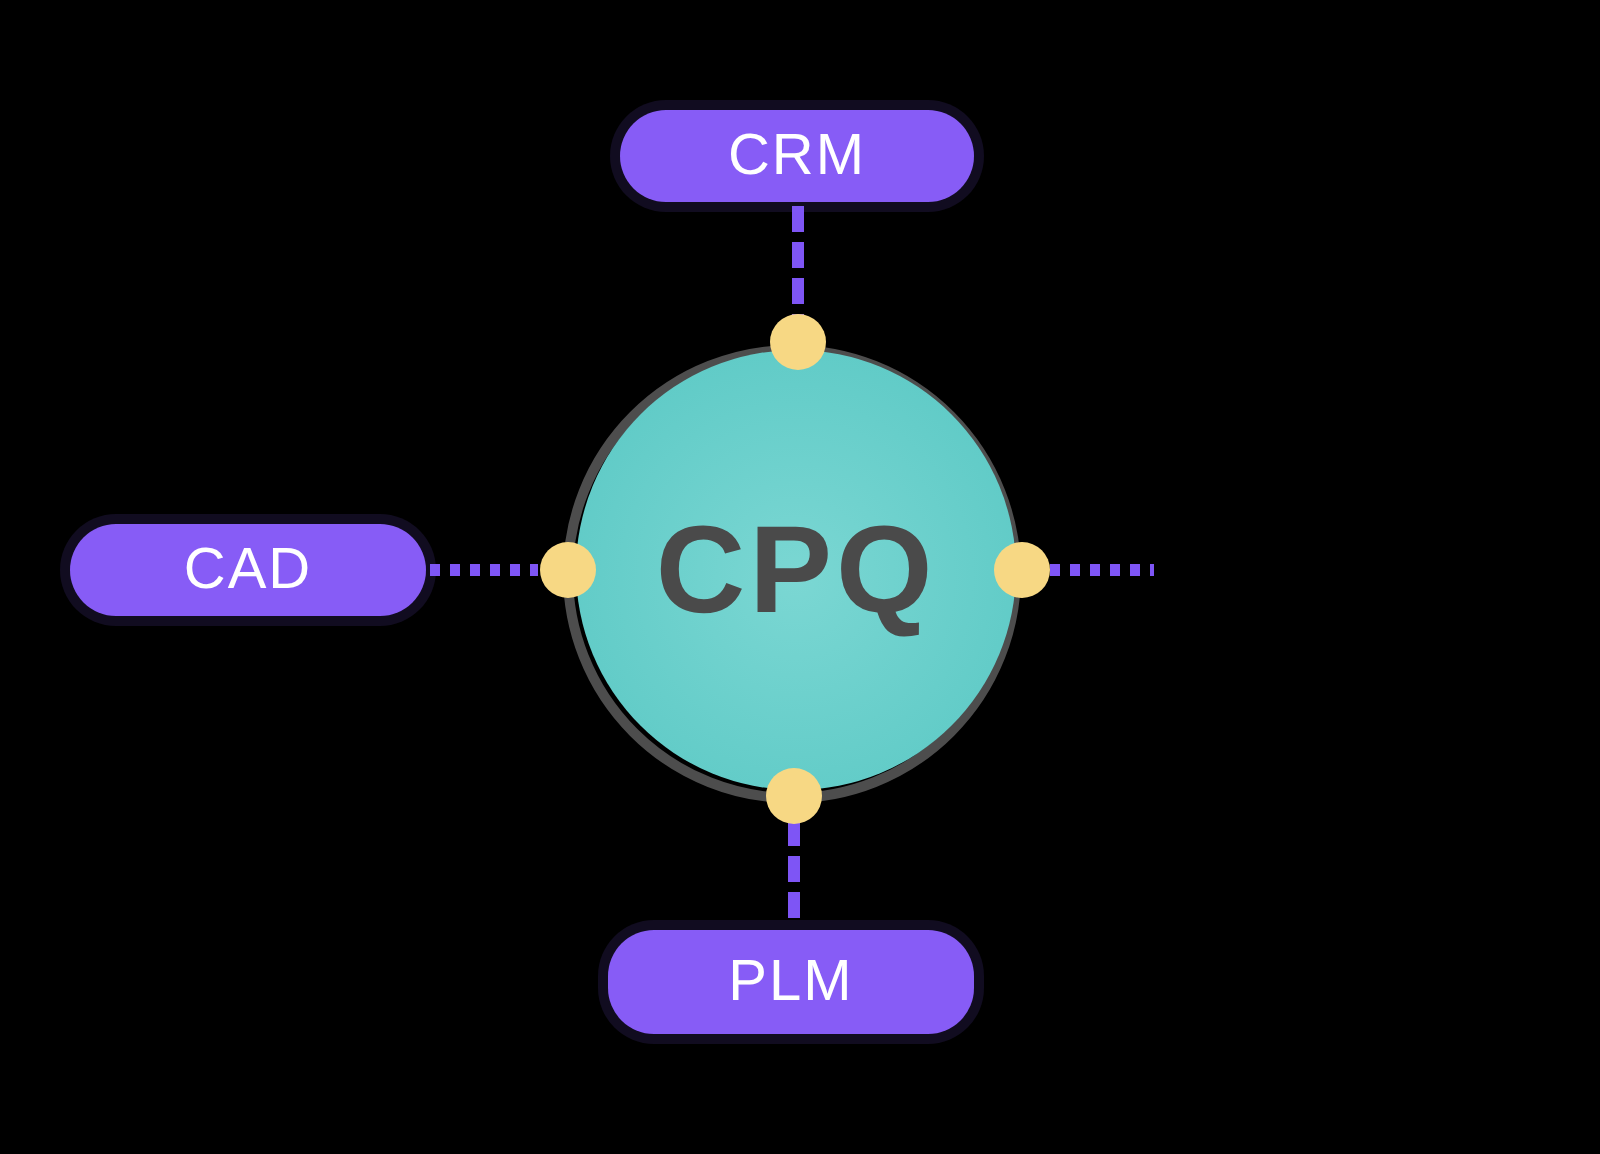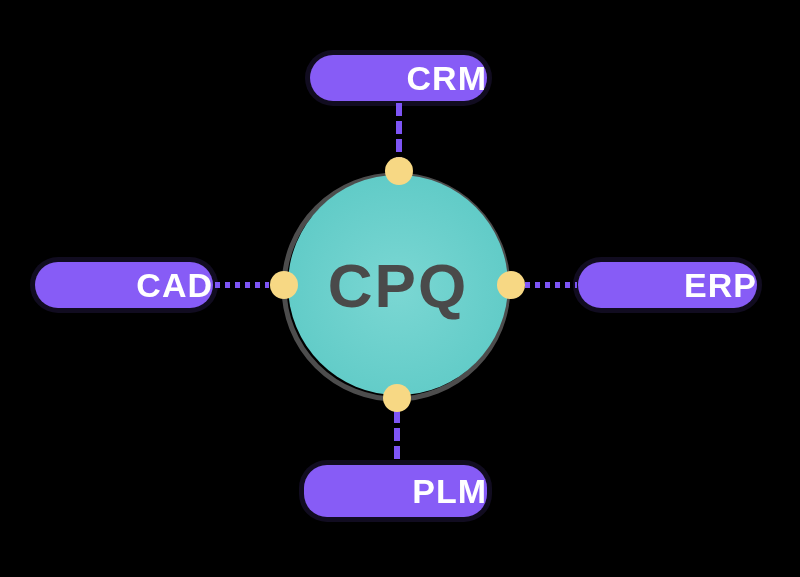--- a/index.html
+++ b/index.html
@@ -26,25 +26,25 @@
   .ring{fill:none;stroke:var(--ring);stroke-width:5;}
   .hub{fill:url(#tealGrad);}
   .gstop-a{stop-color:var(--center-fill-light);}
   .gstop-b{stop-color:var(--center-fill);}
   .connector{stroke:var(--connector);stroke-width:6;fill:none;}
   .dash-long{stroke-dasharray:13 5;}
   .dash-short{stroke-dasharray:5 5;}
   .dot{fill:var(--dot);}
   .pill{
     position:absolute;
-    display:flex;align-items:center;justify-content:flex-end;
+    display:flex;align-items:center;justify-content:center;
     height:46px;border-radius:23px;
     background:var(--node-fill);
     color:var(--node-text);
-    font-size:34px;font-weight:bold;letter-spacing:1px;
+    font-size:29px;font-weight:normal;letter-spacing:1px;
     box-shadow:0 0 0 5px rgba(134,92,246,0.13);
   }
   .pill-top{left:310px;top:55px;width:177px;}
   .pill-left{left:35px;top:262px;width:178px;}
   .pill-right{left:578px;top:262px;width:179px;}
   .pill-bottom{left:304px;top:465px;width:183px;height:52px;}
   .center-label{
     position:absolute;left:298px;top:245px;width:200px;height:80px;
     display:flex;align-items:center;justify-content:center;
     font-size:62px;font-weight:bold;letter-spacing:2px;
@@ -76,23 +76,20 @@
     <circle class="dot" cx="511" cy="285" r="14"></circle>
     <circle class="dot" cx="397" cy="398" r="14"></circle>
     <circle class="dot" cx="284" cy="285" r="14"></circle>
   </svg>
 
   <div class="center-label">CPQ</div>
 
   <div class="pill pill-top">
     <span>CRM</span>
   </div>
-  <div class="pill pill-right">
-    <span>ERP</span>
-  </div>
   <div class="pill pill-bottom">
     <span>PLM</span>
   </div>
   <div class="pill pill-left">
     <span>CAD</span>
   </div>
 
 </div>
 
 </body></html>

